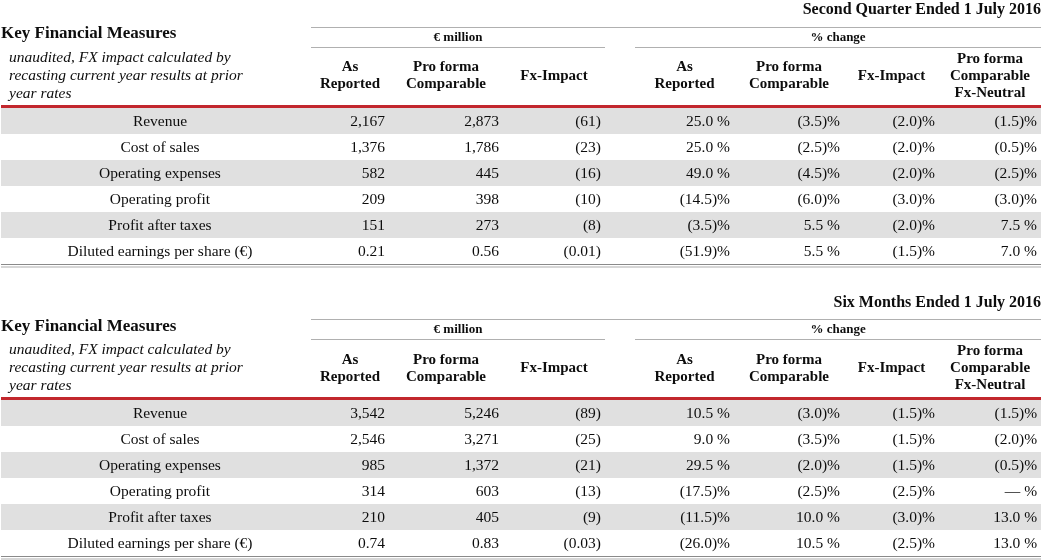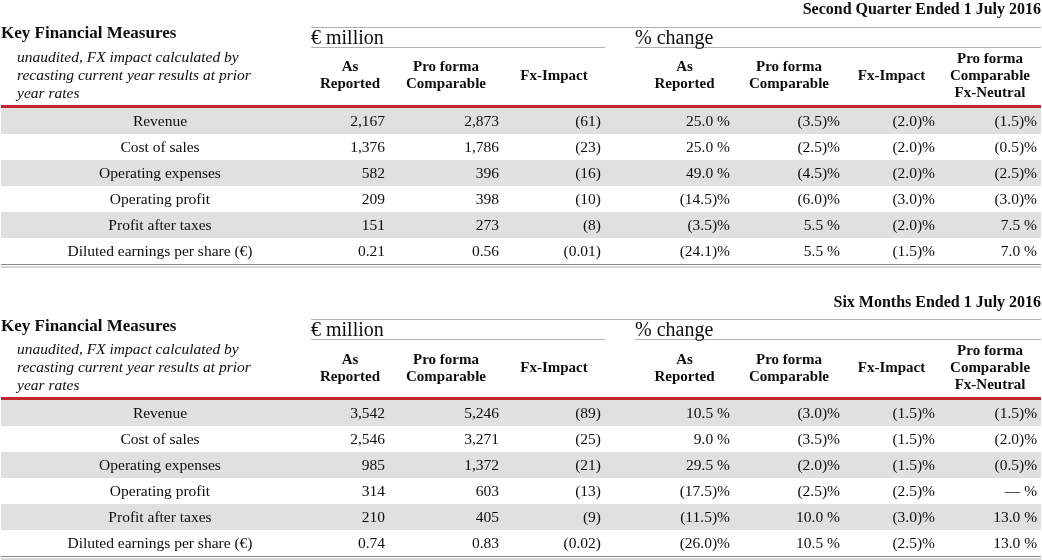--- a/index.html
+++ b/index.html
@@ -38,21 +38,21 @@
   }
   .kfm-heading {
     position: absolute;
     top: 22px; left: 0;
     font-weight: bold;
     font-size: 17px;
     white-space: nowrap;
   }
   .kfm-subtitle {
     position: absolute;
-    bottom: 3px; left: 16px;
+    bottom: 3px; left: 8px;
     font-style: italic;
     font-size: 15.5px;
     line-height: 18px;
     white-space: pre-line;
   }
   tr.r-title td.title-cell {
     text-align: right;
     font-weight: bold;
     font-size: 16px;
     vertical-align: top;
@@ -61,23 +61,23 @@
     line-height: 16px;
   }
   tr.r-group td {
     height: 20px;
     padding: 1px 0 2px 0;
     line-height: 16px;
   }
   tr.r-group td.grp {
     border-top: 1.5px solid var(--line-gray);
     border-bottom: 1.5px solid var(--line-gray);
-    text-align: left;
-    font-weight: normal;
-    font-size: 20px;
+    text-align: center;
+    font-weight: bold;
+    font-size: 13px;
   }
   tr.r-group td.gapc {
     border-top: 1.5px solid var(--line-gray);
   }
   tr.r-cols td {
     height: 53px;
     vertical-align: middle;
     text-align: center;
     font-weight: bold;
     font-size: 15px;
@@ -169,21 +169,21 @@
             <td class="num">(23)</td>
             <td></td>
             <td class="num">25.0 %</td>
             <td class="num">(2.5)%</td>
             <td class="num">(2.0)%</td>
             <td class="num">(0.5)%</td>
           </tr>
           <tr class="stripe">
             <td class="lbl">Operating expenses</td>
             <td class="num">582</td>
-            <td class="num">396</td>
+            <td class="num">445</td>
             <td class="num">(16)</td>
             <td></td>
             <td class="num">49.0 %</td>
             <td class="num">(4.5)%</td>
             <td class="num">(2.0)%</td>
             <td class="num">(2.5)%</td>
           </tr>
           <tr>
             <td class="lbl">Operating profit</td>
             <td class="num">209</td>
@@ -205,21 +205,21 @@
             <td class="num">5.5 %</td>
             <td class="num">(2.0)%</td>
             <td class="num">7.5 %</td>
           </tr>
           <tr>
             <td class="lbl">Diluted earnings per share (€)</td>
             <td class="num">0.21</td>
             <td class="num">0.56</td>
             <td class="num">(0.01)</td>
             <td></td>
-            <td class="num">(24.1)%</td>
+            <td class="num">(51.9)%</td>
             <td class="num">5.5 %</td>
             <td class="num">(1.5)%</td>
             <td class="num">7.0 %</td>
           </tr>
         </tbody>
     </table>
     <div class="bottom-shade"></div>
   </section>
 
   <section class="table-block">
@@ -320,21 +320,21 @@
             <td></td>
             <td class="num">(11.5)%</td>
             <td class="num">10.0 %</td>
             <td class="num">(3.0)%</td>
             <td class="num">13.0 %</td>
           </tr>
           <tr>
             <td class="lbl">Diluted earnings per share (€)</td>
             <td class="num">0.74</td>
             <td class="num">0.83</td>
-            <td class="num">(0.02)</td>
+            <td class="num">(0.03)</td>
             <td></td>
             <td class="num">(26.0)%</td>
             <td class="num">10.5 %</td>
             <td class="num">(2.5)%</td>
             <td class="num">13.0 %</td>
           </tr>
         </tbody>
     </table>
     <div class="bottom-shade"></div>
   </section>

